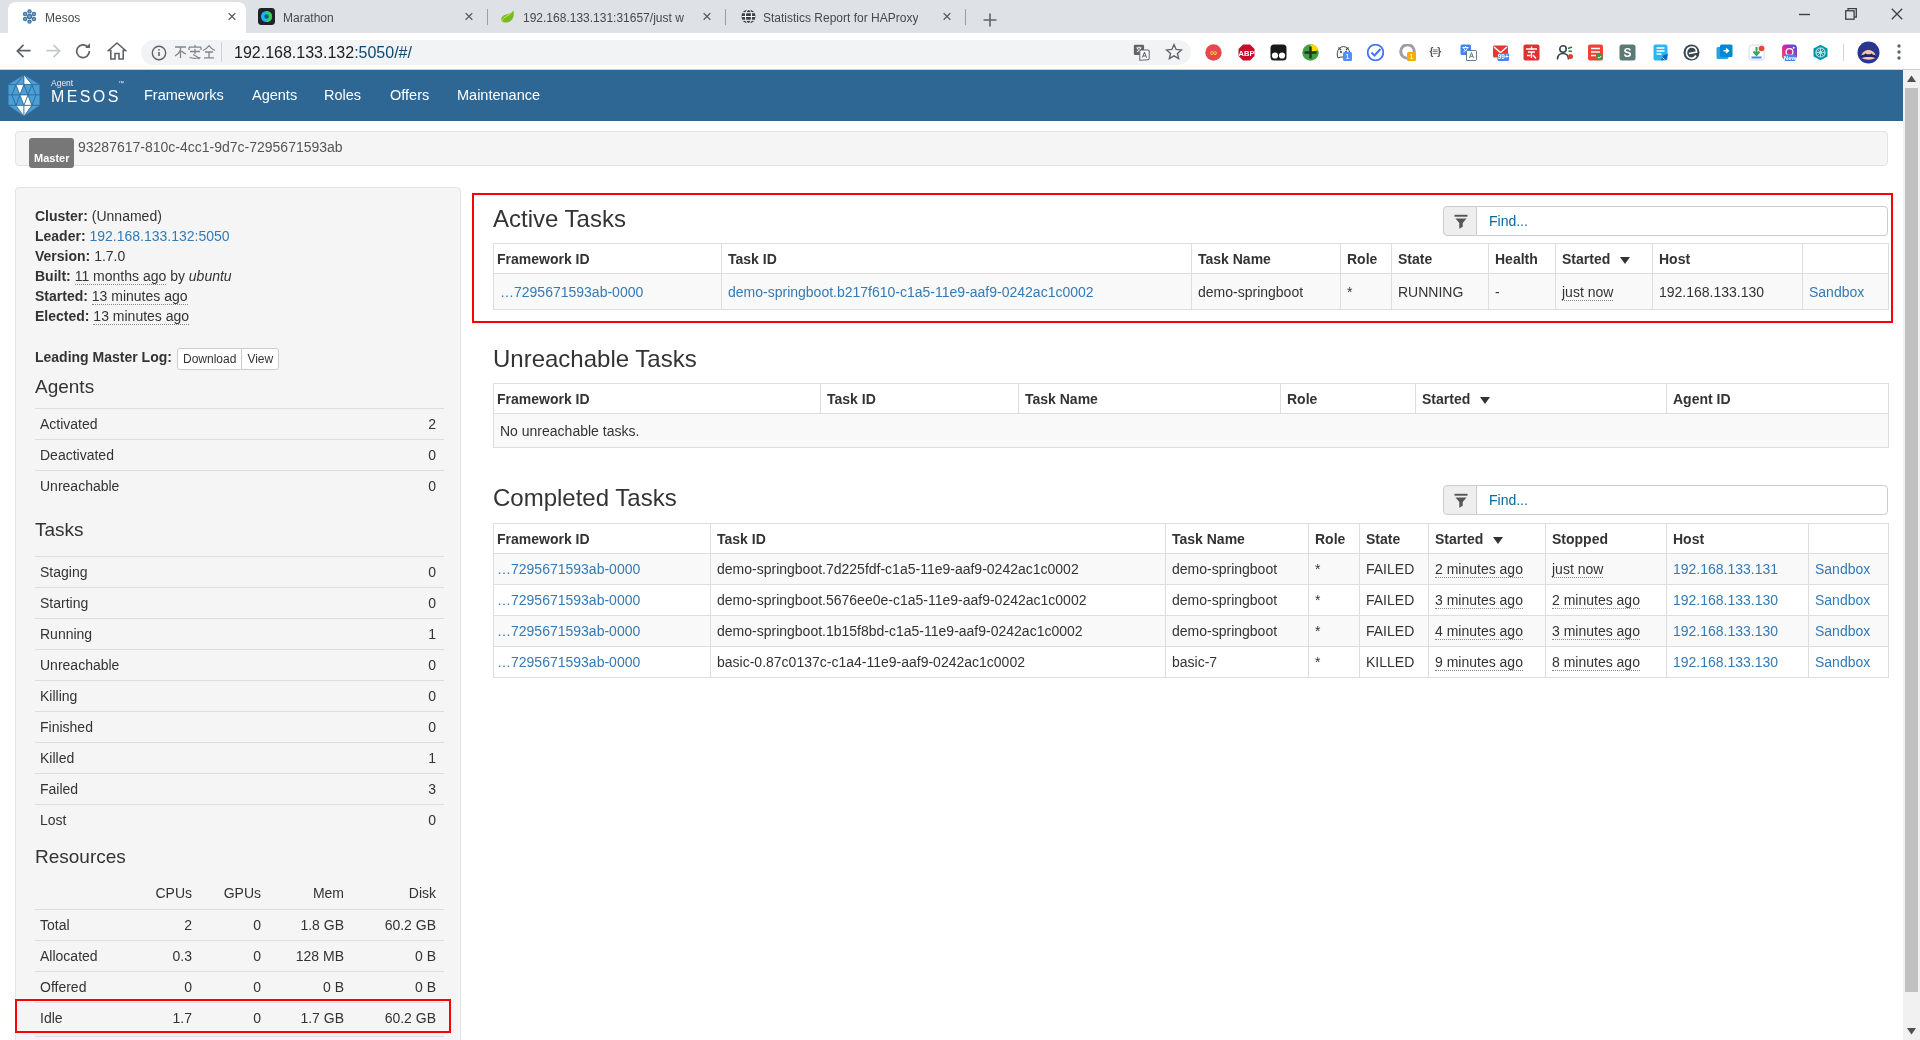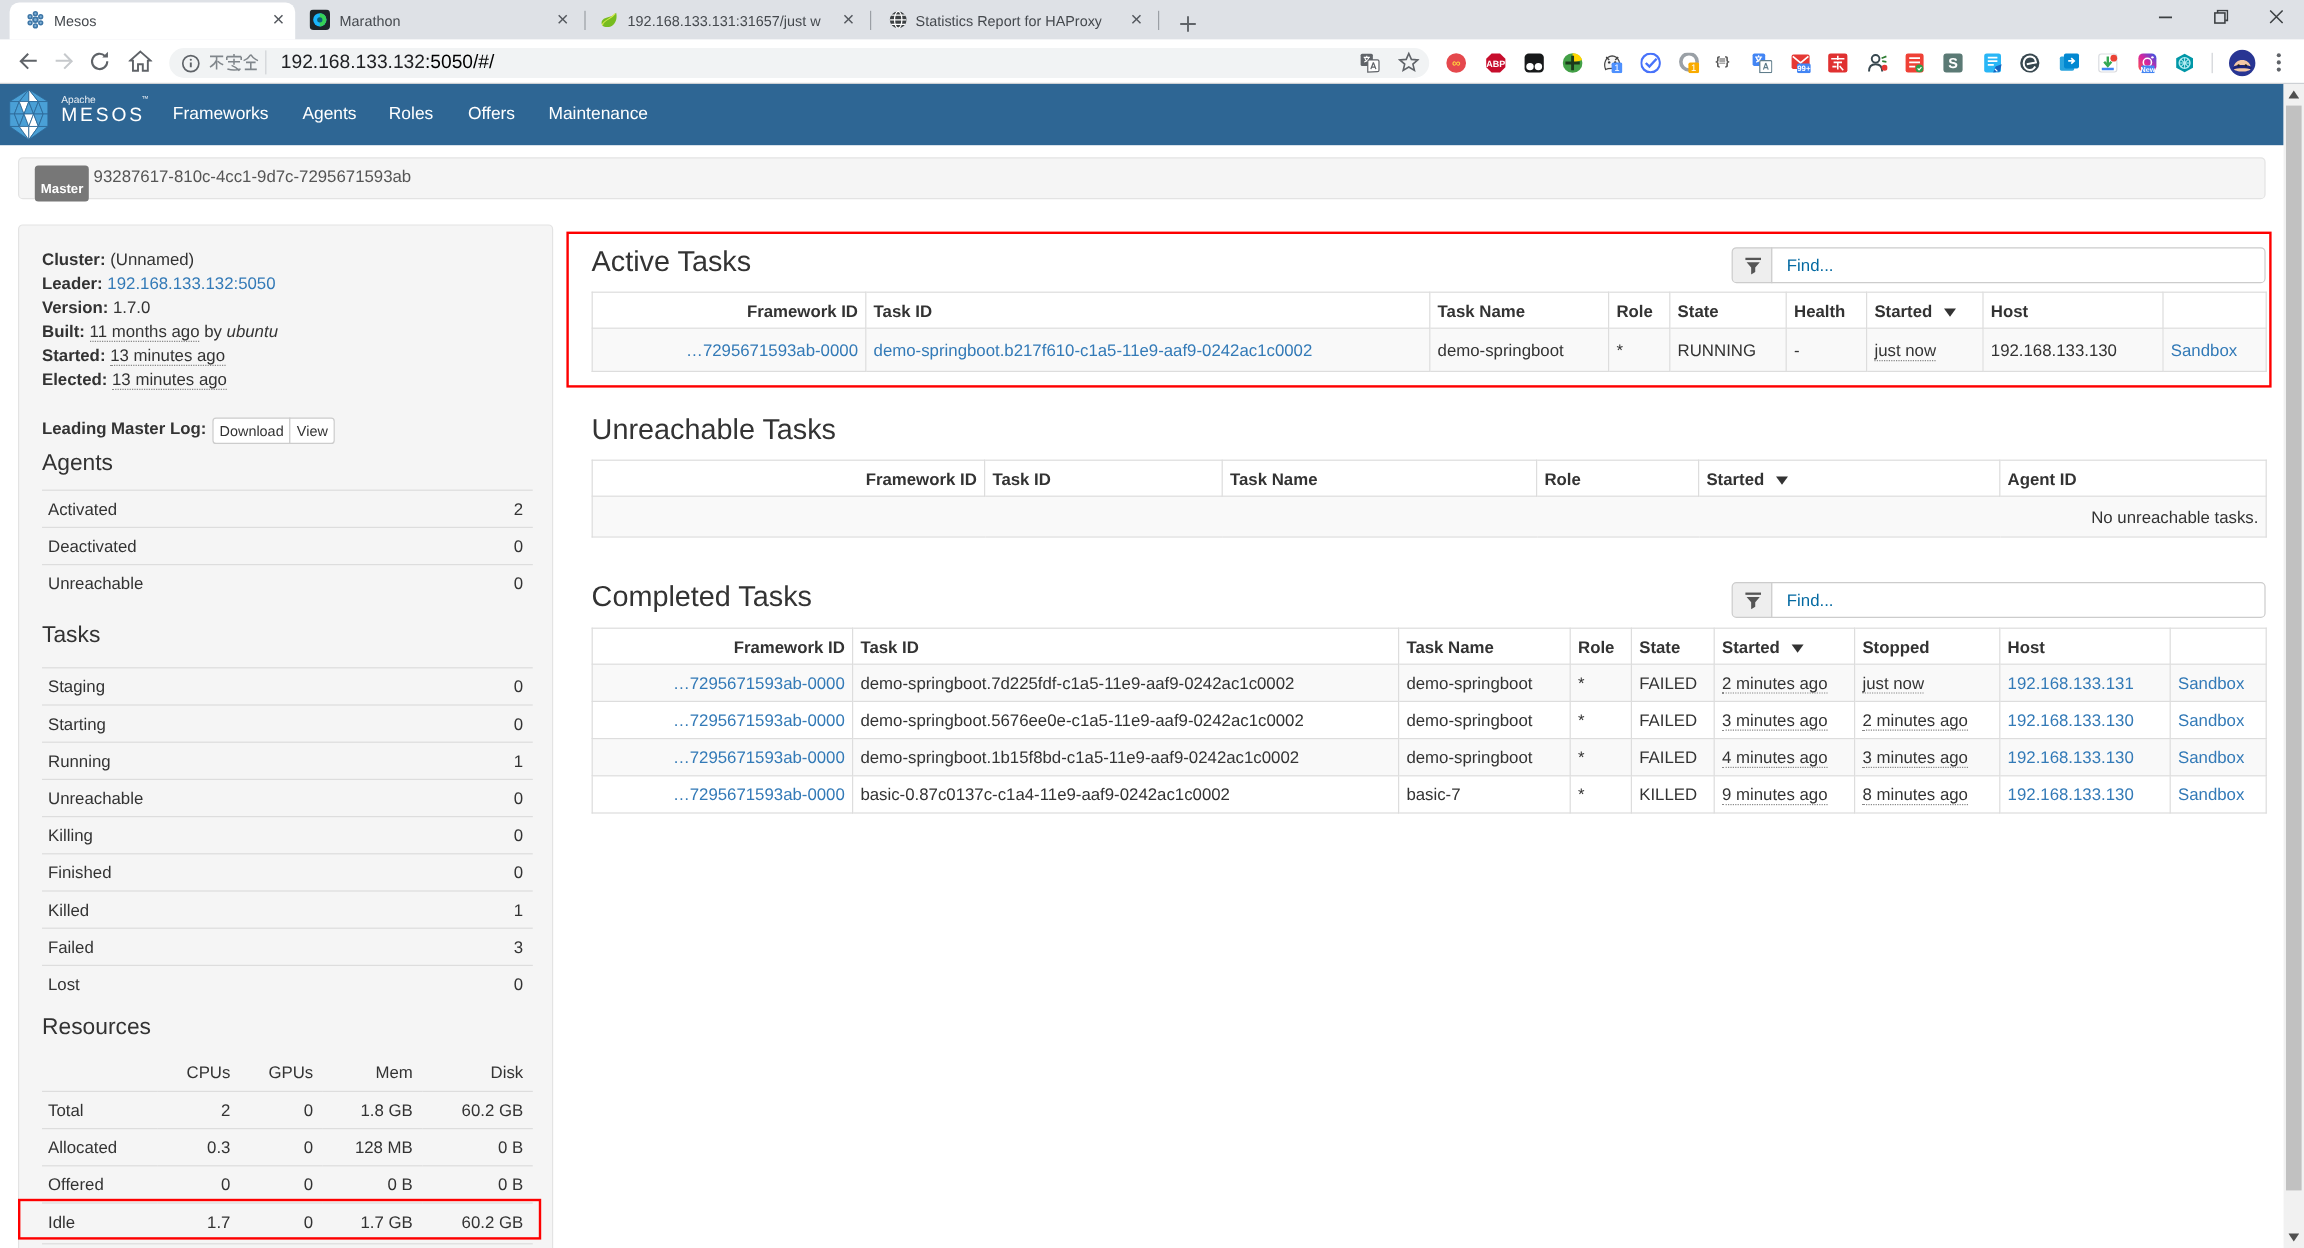--- a/index.html
+++ b/index.html
@@ -41,21 +41,21 @@
   padding:1px 5px; line-height:1.5; }
 
 #restable tr.rhead td { border-top:none; }
 
 
 .h3 { font-size:24px; color:#333; }
 .mtbl { border-collapse:collapse; table-layout:fixed; width:1395px; font-size:14px; color:#333;
   background:#fff; }
 .mtbl th { border:1px solid #ddd; text-align:left; font-weight:bold; padding:5px 6px; height:30px; }
 .mtbl td { border:1px solid #ddd; padding:5px 6px; height:31px; overflow:hidden; white-space:nowrap; }
-.mtbl th:first-child, .mtbl td:first-child { padding-left:3px;text-align:right; }
+.mtbl th:first-child, .mtbl td:first-child { padding-left:3px; }
 .gray { background:#f9f9f9; }
 .findgrp { height:30px; }
 .findbtn { left:0; top:0; width:34px; height:30px; background:#eee; border:1px solid #ccc;
   border-radius:4px 0 0 4px; }
 .findinp { left:33px; top:0; width:412px; height:30px; background:#fff; border:1px solid #ccc;
   border-radius:0 4px 4px 0; color:#0369a1; font-size:14px; line-height:28px; padding-left:12px; }
 .redbox { border:2px solid #fe0000; }
 .caret-down { display:inline-block; width:0; height:0; border-left:5.5px solid transparent;
   border-right:5.5px solid transparent; border-top:7px solid #333; margin-left:6px; }
 
@@ -163,21 +163,21 @@
   </svg>
 
   <svg class="abs" style="left:174px;top:11px;width:42px;height:16px" viewBox="0 0 42 16">
     <g stroke="#80868b" stroke-width="1.3" fill="none">
       <path d="M1 3 H12 M6.5 3 V14 M6.5 6 C5.5 8.5 3.5 10.5 1 12 M7.5 7 c1.5 1.5 3 2.5 4.5 3"></path>
       <path d="M21 1 v2 M15 3.2 H27 M15 3.2 V6 M27 3.2 V6 M16 7.5 h10 M21 5 v5 M15.5 13.5 c3.5 1 7.5 1 11 0 M19 10.5 c2.5 1 5 2.5 6.5 4.5"></path>
       <path d="M35 1.5 c-1.5 2.5 -3.5 4 -6 5 M35 1.5 c1.5 2.5 3.5 4 6 5 M31 8 h8 M35 8 v5.5 M30 13.8 h10"></path>
     </g>
   </svg>
   <div class="abs" style="left:221px;top:9px;width:1px;height:20px;background:#d0d3d6"></div>
-  <div class="abs" style="left:234px;top:11px;font-size:16px;color:#202124">192.168.133.132<span style="color:#000000">:5050/#/</span></div>
+  <div class="abs" style="left:234px;top:11px;font-size:16px;color:#202124">192.168.133.132<span style="color:#0c4a6e">:5050/#/</span></div>
 
   <svg class="abs" style="left:1133px;top:11px;width:17px;height:17px" viewBox="0 0 20 20">
     <rect x="1" y="1" width="12" height="12" rx="1.5" fill="#5f6368"></rect>
     <path d="M4 4.5 h6 M7 3 v1.5 M5 4.5 c0.5 2.5 2.5 4 4.5 4.5 M9 4.5 C8.5 7 6.5 8.5 4.5 9" stroke="#fff" stroke-width="1.1" fill="none"></path>
     <path d="M8 19 V8.5 a1.5 1.5 0 0 1 1.5-1.5 H17.5 A1.5 1.5 0 0 1 19 8.5 V17 a1.5 1.5 0 0 1 -1.5 1.5 Z" fill="#fff" stroke="#5f6368" stroke-width="1.2"></path>
     <path d="M13.5 9.5 l-2.5 6.5 M13.5 9.5 l2.5 6.5 M11.8 14 h3.4" stroke="#5f6368" stroke-width="1.2" fill="none"></path>
   </svg>
 
   <svg class="abs" style="left:1165px;top:10px;width:18px;height:18px" viewBox="0 0 20 20">
     <path d="M10 1.8 l2.4 5.4 5.9 0.5 -4.5 3.9 1.4 5.8 -5.2-3.1 -5.2 3.1 1.4-5.8 -4.5-3.9 5.9-0.5 Z" fill="none" stroke="#5f6368" stroke-width="1.5"></path>
@@ -330,21 +330,21 @@
       <polygon points="14,21 22,21 18,31.4" fill="#fff"></polygon>
       <polygon points="22,21 18,31.4 26,31.4" fill="#fff"></polygon>
       <polygon points="22,21 30,21 26,31.4" fill="#4aa0d6"></polygon>
       <polygon points="30,21 33.9,21 33.9,31.4 26,31.4" fill="#4aa0d6"></polygon>
       <polygon points="2.1,31.4 10,31.4 18,42.5" fill="#4aa0d6"></polygon>
       <polygon points="10,31.4 18,31.4 18,42.5" fill="#fff"></polygon>
       <polygon points="18,31.4 26,31.4 18,42.5" fill="#fff"></polygon>
       <polygon points="26,31.4 33.9,31.4 18,42.5" fill="#4aa0d6"></polygon>
     </g>
   </svg>
-  <div class="abs" style="left:51px;top:8px;font-size:8.5px;color:#e8eef4">Apache</div>
+  <div class="abs" style="left:51px;top:8px;font-size:8.5px;color:#e8eef4">Agent</div>
   <div class="abs" style="left:51px;top:18px;font-size:16px;color:#fff;letter-spacing:2.4px">MESOS</div>
   <div class="abs" style="left:118px;top:10px;font-size:6px;color:#e8eef4">™</div>
   <div class="abs navlink" style="left:144px">Frameworks</div>
   <div class="abs navlink" style="left:252px">Agents</div>
   <div class="abs navlink" style="left:324px">Roles</div>
   <div class="abs navlink" style="left:390px">Offers</div>
   <div class="abs navlink" style="left:457px">Maintenance</div>
 </div>
 
 <div class="abs" id="well"></div>

